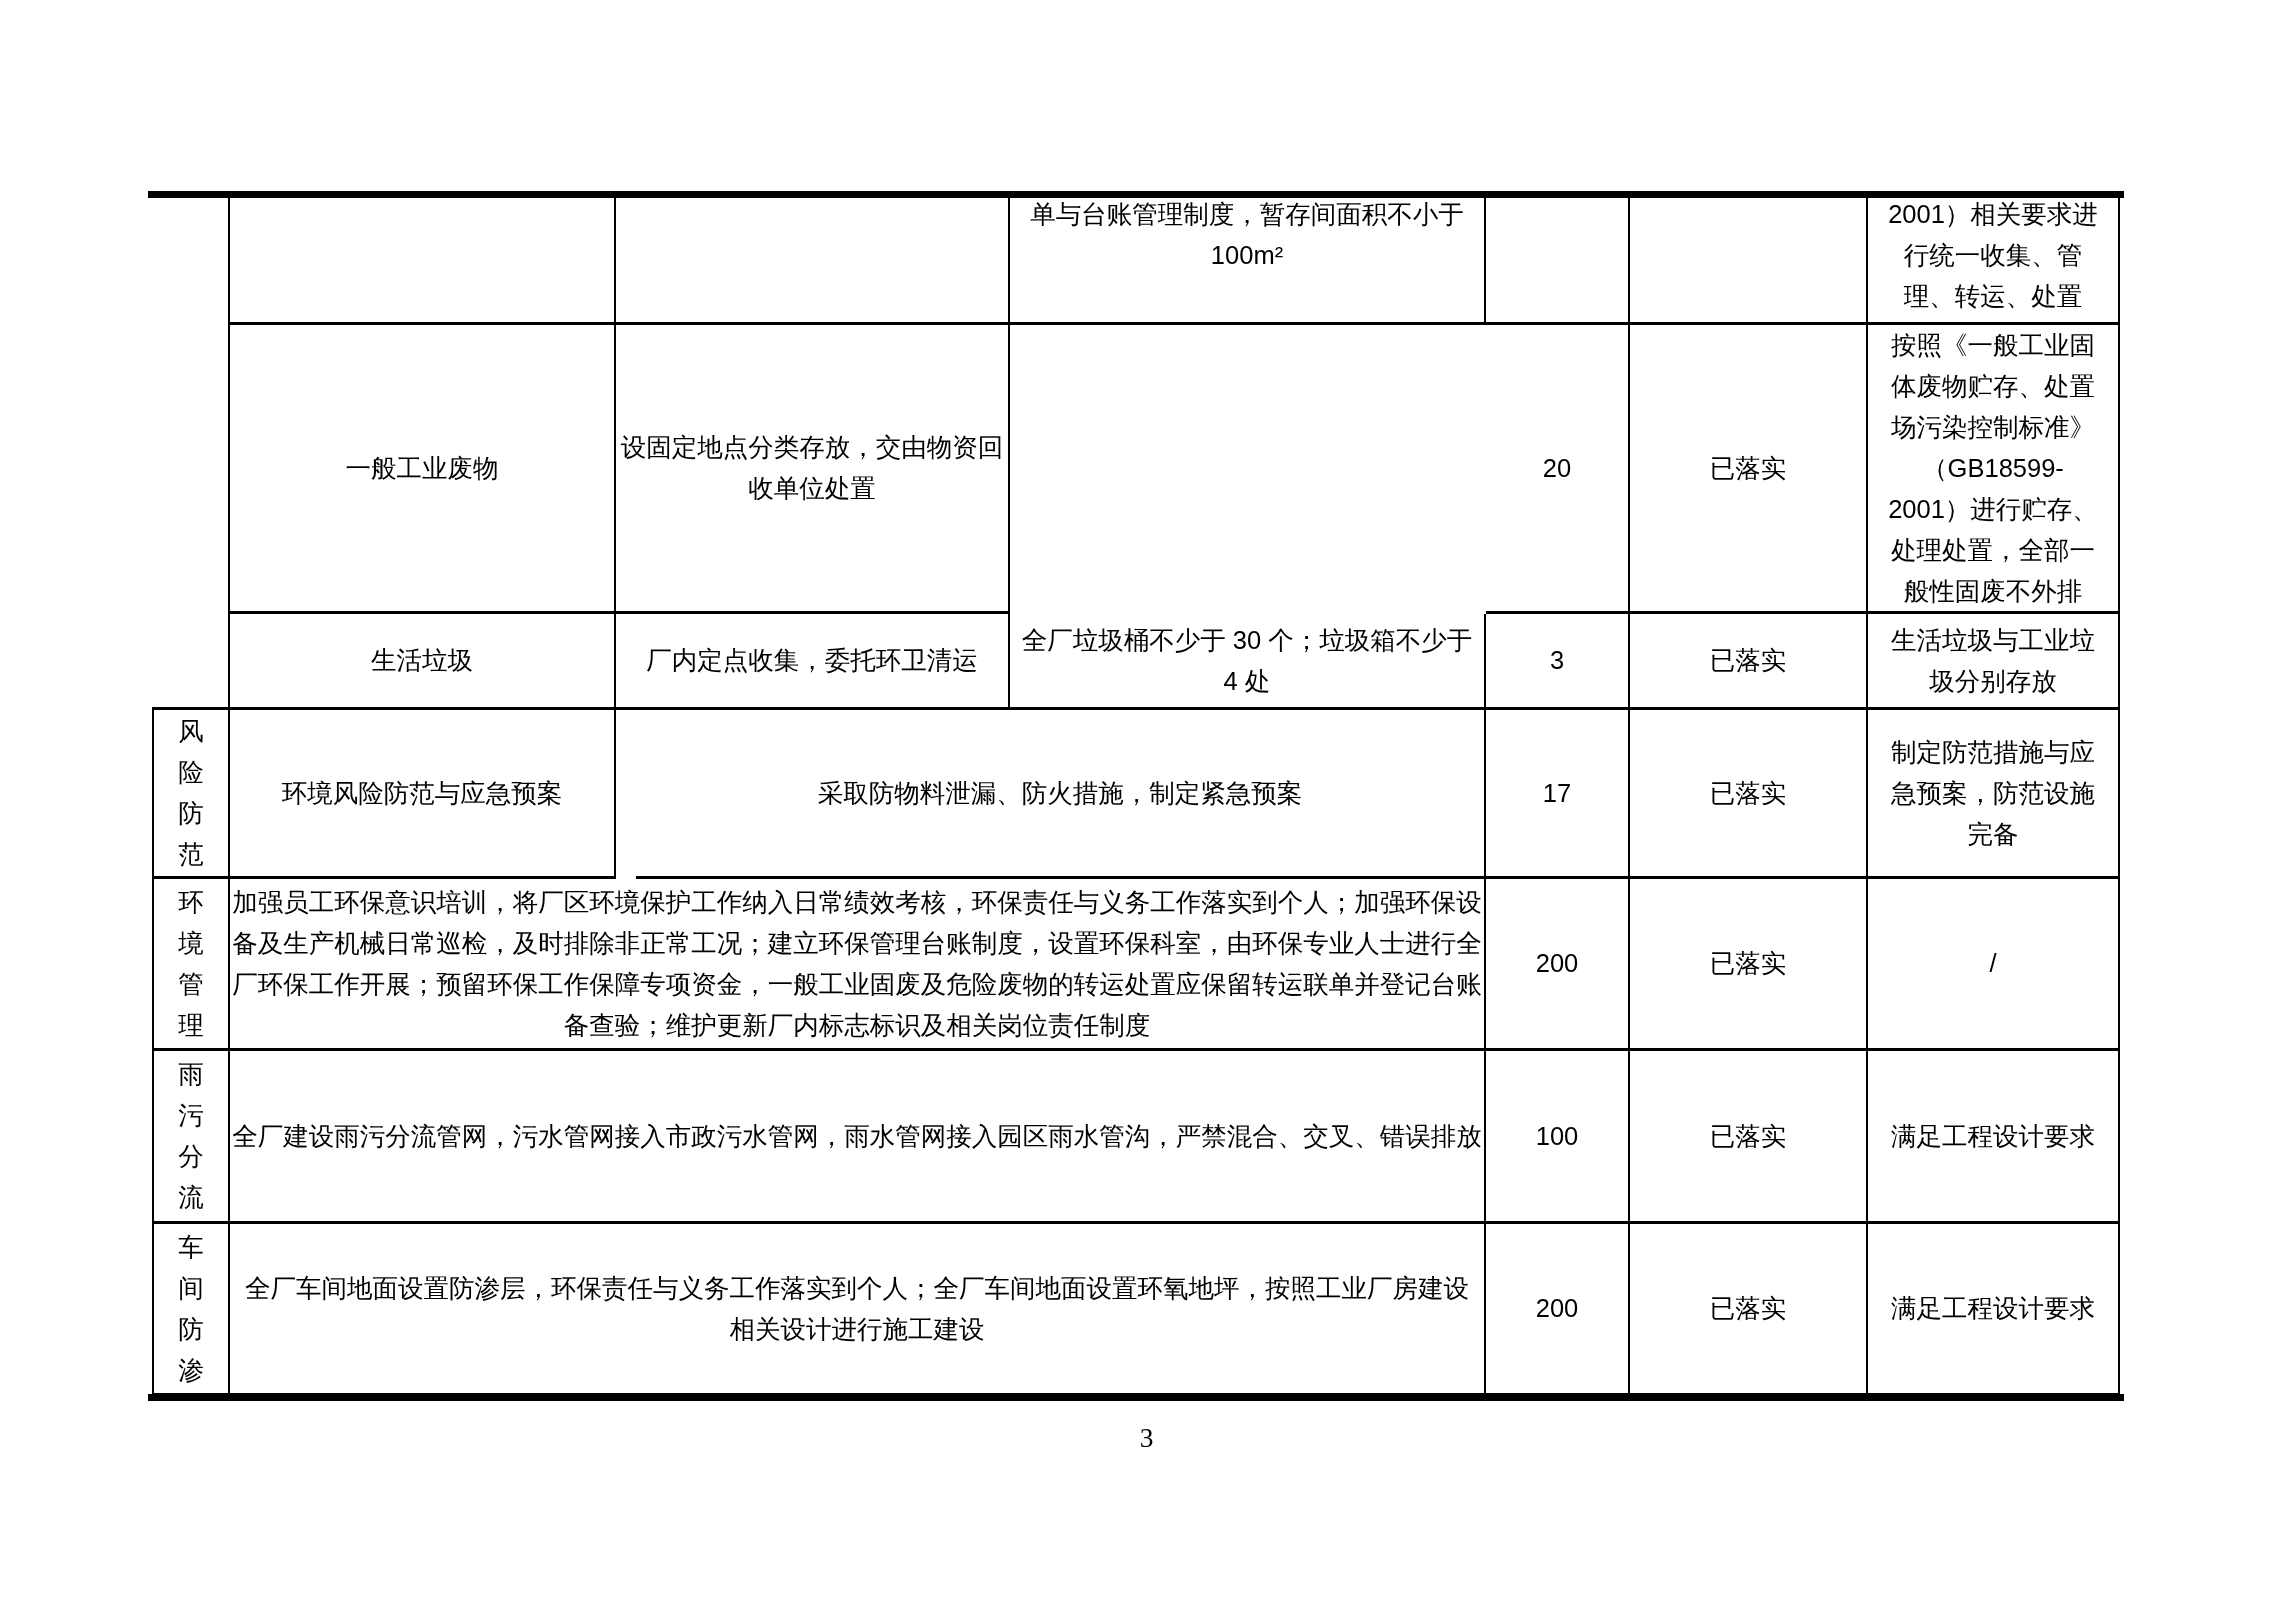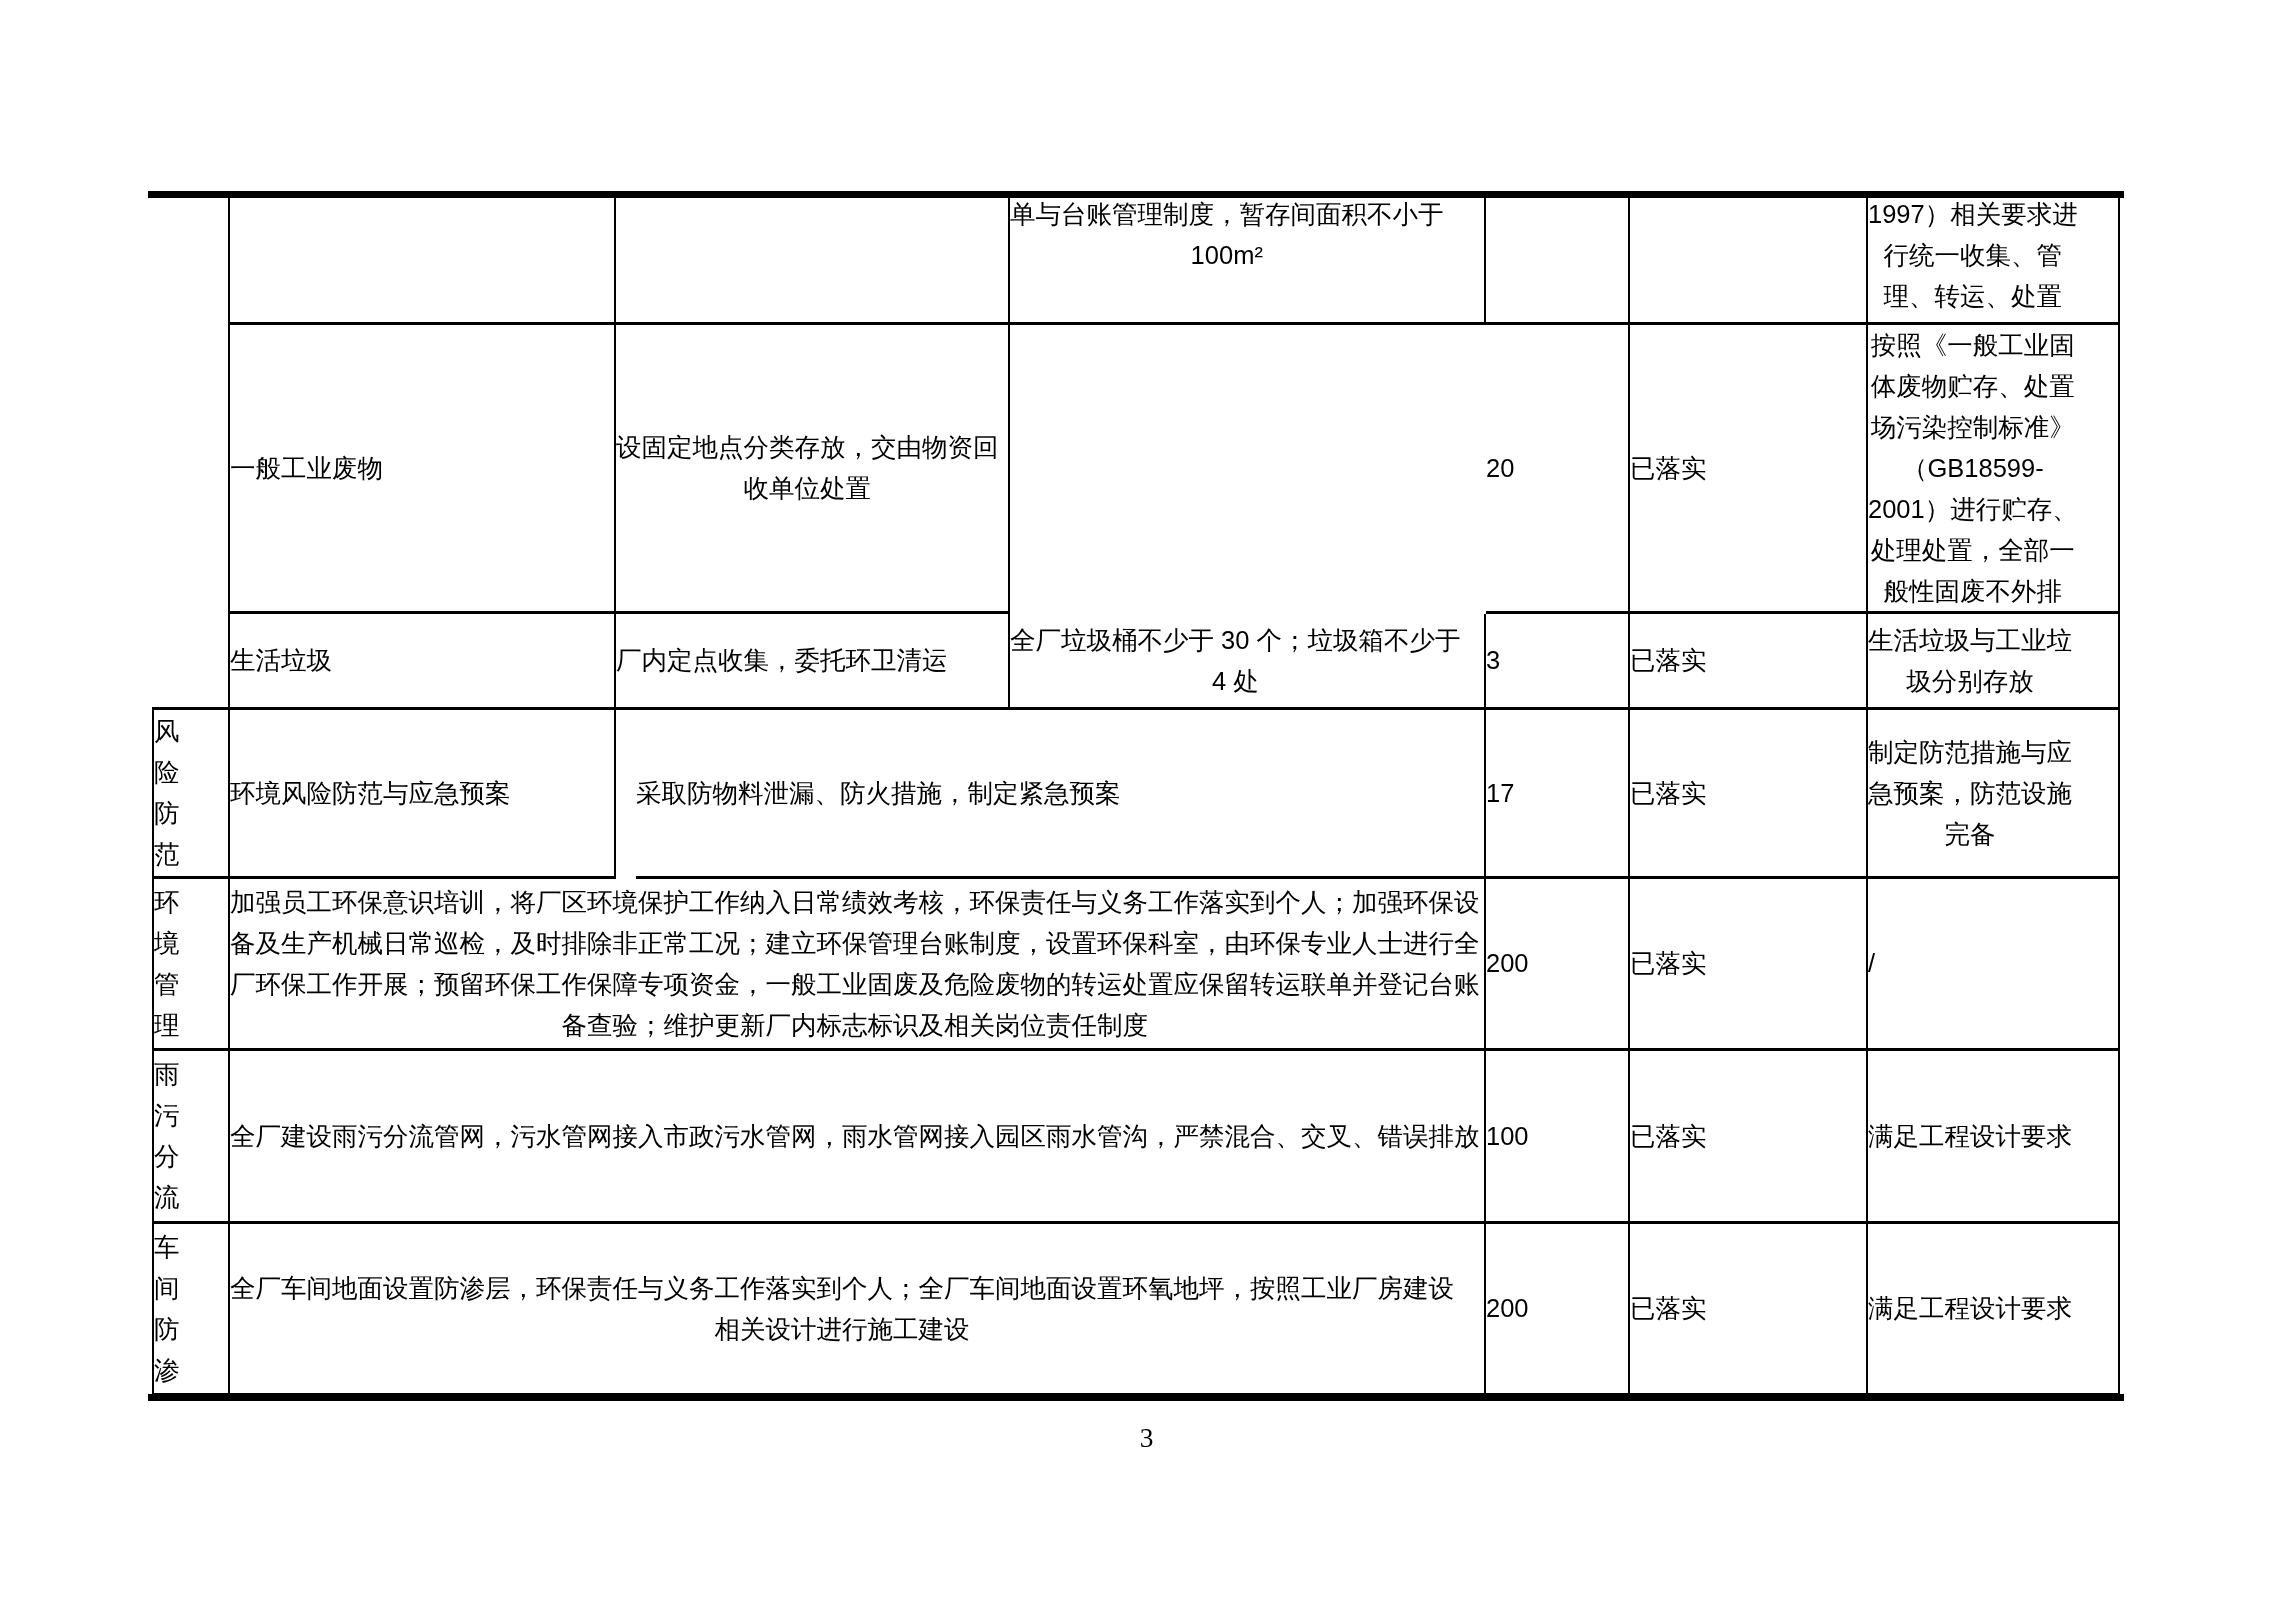--- a/index.html
+++ b/index.html
@@ -23,21 +23,21 @@
     top: 194px;
     display: grid;
     grid-template-columns: 78px 386px 394px 476px 144px 238px 252px;
     grid-template-rows: 131px 289px 96px 169px 172px 173px 172px;
   }
   .cell {
     border-right: 2.9px solid #000;
     border-bottom: 3.9px solid #000;
     display: flex;
     align-items: center;
-    justify-content: flex-start;
+    justify-content: center;
     box-sizing: border-box;
     overflow: visible;
   }
   .cell .txt {
     white-space: pre;
     text-align: center;
     font-size: 25.5px;
     line-height: 41px;
     color: #000;
   }
@@ -82,21 +82,21 @@
 
     <div class="cell" style="grid-row:1;grid-column:2"></div>
     <div class="cell" style="grid-row:1;grid-column:3"></div>
     <div class="cell vtop" style="grid-row:1;grid-column:4">
       <div class="txt">单与台账管理制度，暂存间面积不小于
 100m²</div>
     </div>
     <div class="cell" style="grid-row:1;grid-column:5"></div>
     <div class="cell" style="grid-row:1;grid-column:6"></div>
     <div class="cell vtop" style="grid-row:1;grid-column:7">
-      <div class="txt">1997）相关要求进
+      <div class="txt">2001）相关要求进
 行统一收集、管
 理、转运、处置</div>
     </div>
 
     <div class="cell" style="grid-row:2;grid-column:3">
       <div class="txt">设固定地点分类存放，交由物资回
 收单位处置</div>
     </div>
     <div class="cell" style="grid-row:2;grid-column:2">
       <div class="txt">一般工业废物</div>

